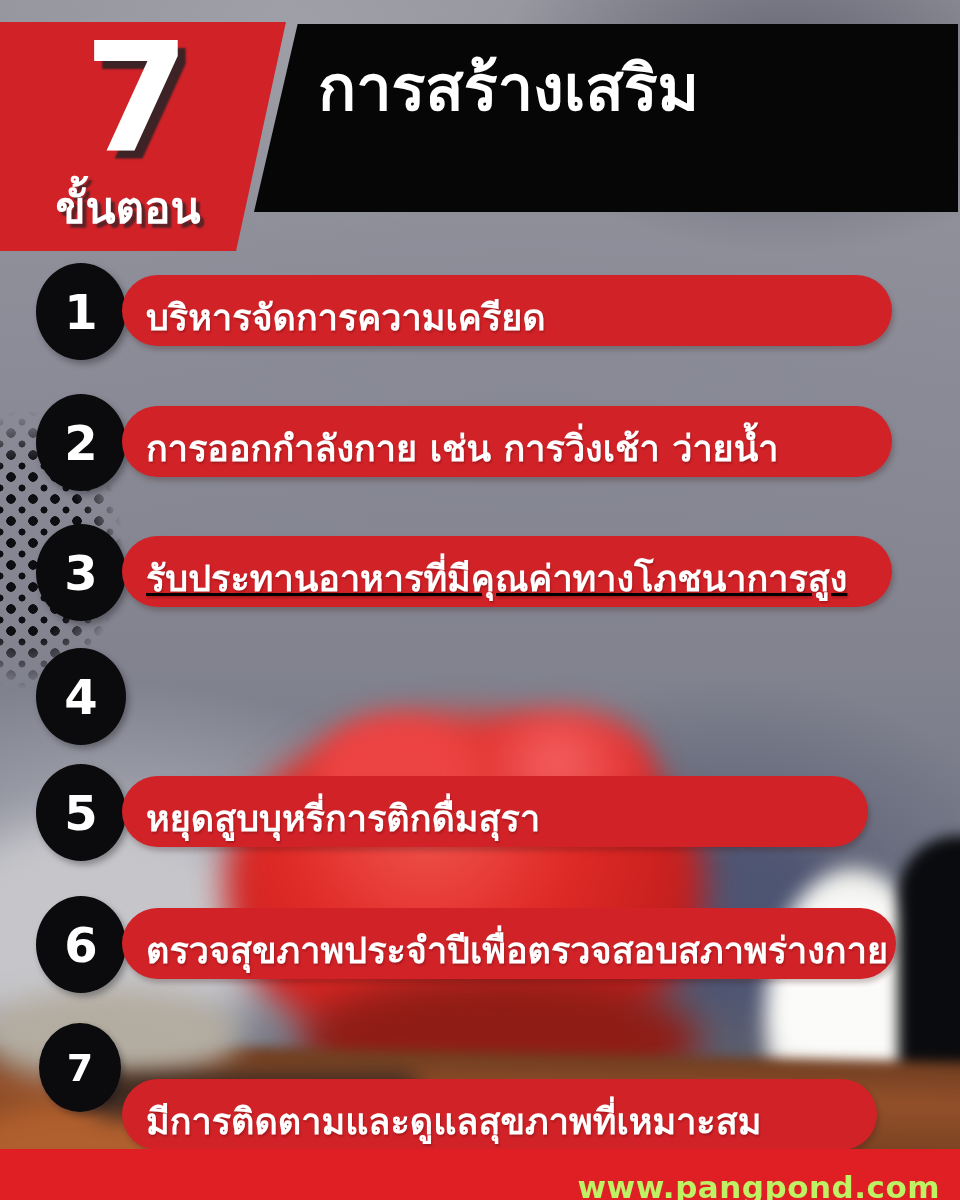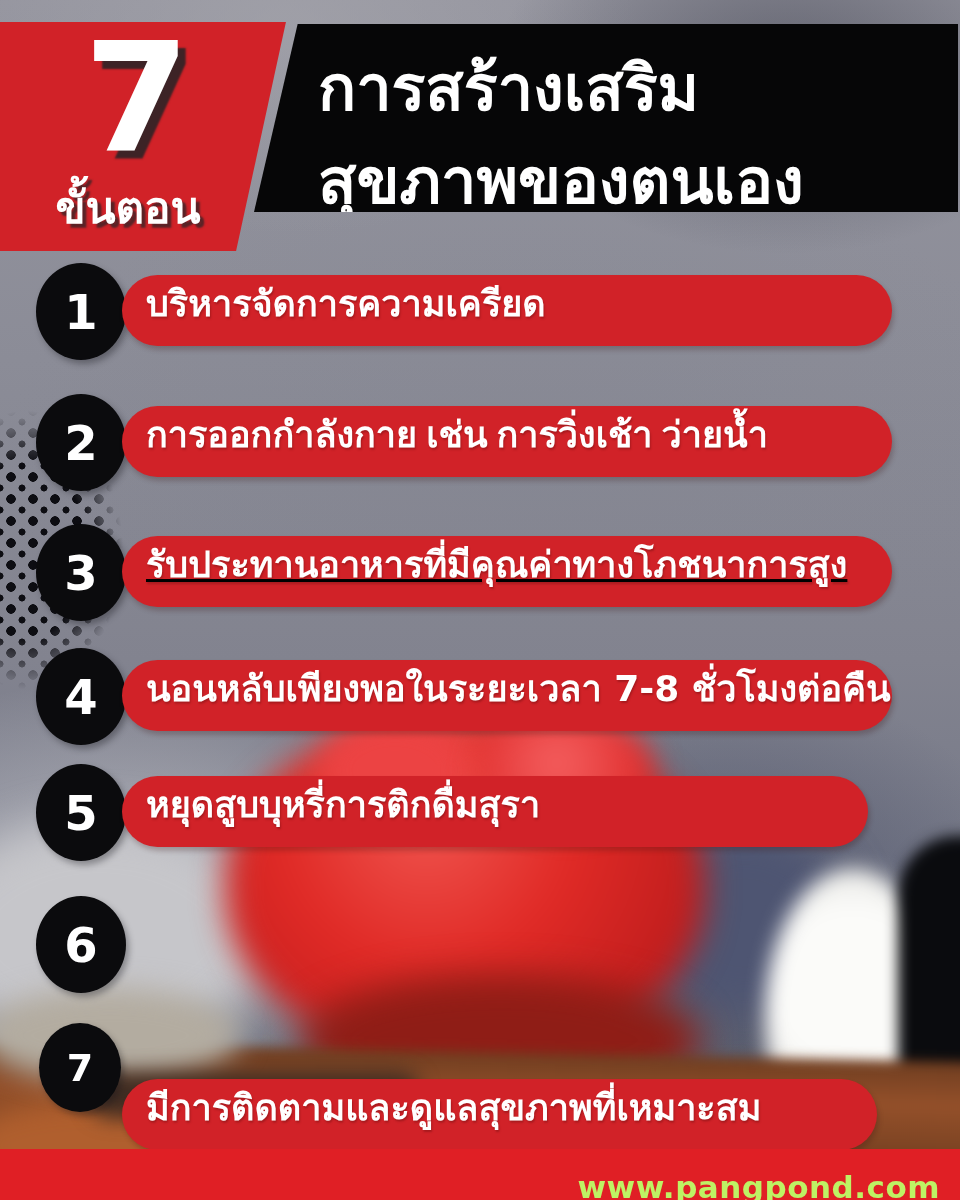--- a/index.html
+++ b/index.html
@@ -78,38 +78,38 @@
     clip-path:polygon(6.2% 0,100% 0,100% 100%,0 100%);
     filter:drop-shadow(5px 6px 4px rgba(40,40,46,.4));
     padding:0;box-sizing:border-box;
   }
   .banner-inner{position:absolute;left:64px;top:18px;}
   .title-line{color:#fff;font-weight:bold;font-size:63px;line-height:93px;white-space:nowrap;}
   
   .steps{position:absolute;inset:0;}
   .row{position:absolute;left:36px;width:900px;height:100px;}
   .row:nth-child(1){top:263px;} .row:nth-child(1) .pill{width:770px;}
-  .row:nth-child(2){top:394px;} .row:nth-child(2) .pill{width:770px;font-family:Liberation Serif, serif;}
+  .row:nth-child(2){top:394px;} .row:nth-child(2) .pill{width:770px;}
   .row:nth-child(3){top:524px;} .row:nth-child(3) .pill{width:770px;text-decoration:underline;}
   .row:nth-child(4){top:648px;} .row:nth-child(4) .pill{width:770px;}
   .row:nth-child(5){top:764px;} .row:nth-child(5) .pill{width:746px;}
   .row:nth-child(6){top:896px;} .row:nth-child(6) .pill{width:774px;}
   .row:nth-child(7){top:1019px;} .row:nth-child(7) .pill{width:755px;margin-top:48px;}
   .num-circle{
     position:absolute;left:0;top:0;width:90px;height:97px;border-radius:50%;
     background:#0b0b0d;display:flex;align-items:center;justify-content:center;
     box-shadow:3px 4px 6px rgba(20,20,25,.35);
   }
   .num{color:#fff;font-weight:bold;font-size:48px;}
   .row:nth-child(7) .num-circle{width:82px;height:89px;left:3px;top:4px;}
   .row:nth-child(7) .num{font-size:38px;}
   .pill{
     position:absolute;left:86px;top:12px;height:71px;border-radius:36px;
     background:var(--red,#d12228);
-    display:flex;align-items:flex-start;padding-left:24px;box-sizing:border-box;
+    display:flex;align-items:flex-end;padding-left:24px;box-sizing:border-box;
     box-shadow:2px 4px 5px rgba(60,20,20,.25);
   }
   .pill-text{
     color:#fff;font-weight:bold;font-size:36px;white-space:nowrap;
     text-shadow:1px 2px 2px rgba(90,12,12,.35);
   }
   
   .footer-bar{
     position:absolute;left:0;bottom:0;width:960px;height:51px;
     background:var(--footer-red,#e01f25);
@@ -140,21 +140,20 @@
     <div class="layer halftone"></div>
   </div>
 
   <div class="badge">
     <div class="badge-number">7</div>
     <div class="badge-label">ขั้นตอน</div>
   </div>
   <div class="banner">
     <div class="banner-inner">
       <div class="title-line">การสร้างเสริม</div>
-      <div class="title-line">สุขภาพของตนเอง</div>
     </div>
   </div>
 
   <div class="steps" id="steps">
       <div class="row">
       <div class="num-circle">
         <span class="num">1</span>
       </div>
       <div class="pill">
         <span class="pill-text">บริหารจัดการความเครียด</span>
@@ -173,35 +172,35 @@
         <span class="num">3</span>
       </div>
       <div class="pill">
         <span class="pill-text">รับประทานอาหารที่มีคุณค่าทางโภชนาการสูง</span>
       </div>
     </div>
       <div class="row">
       <div class="num-circle">
         <span class="num">4</span>
       </div>
-      <div class="pill">
-        <span class="pill-text">นอนหลับเพียงพอในระยะเวลา 7-8 ชั่วโมงต่อคืน</span>
-      </div>
     </div>
       <div class="row">
       <div class="num-circle">
         <span class="num">5</span>
       </div>
       <div class="pill">
         <span class="pill-text">หยุดสูบบุหรี่การติกดื่มสุรา</span>
       </div>
     </div>
       <div class="row">
       <div class="num-circle">
         <span class="num">6</span>
+      </div>
+      <div class="pill">
+        <span class="pill-text">ตรวจสุขภาพประจำปีเพื่อตรวจสอบสภาพร่างกาย</span>
       </div>
     </div>
       <div class="row">
       <div class="num-circle">
         <span class="num">7</span>
       </div>
       <div class="pill">
         <span class="pill-text">มีการติดตามและดูแลสุขภาพที่เหมาะสม</span>
       </div>
     </div>

